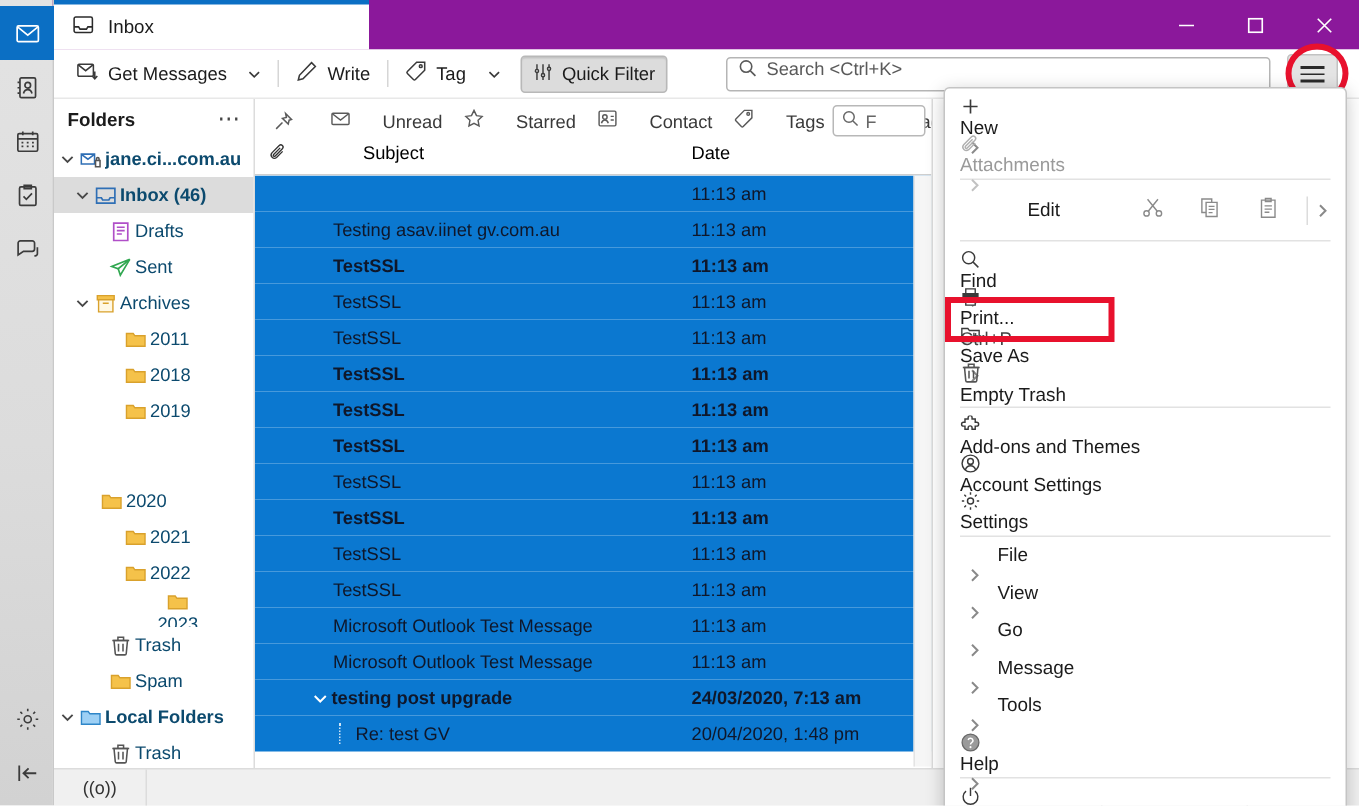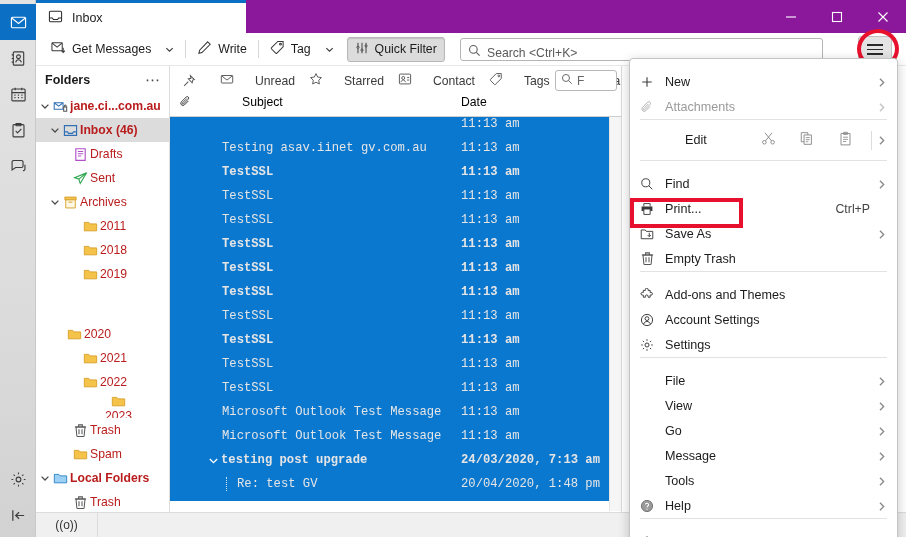--- a/index.html
+++ b/index.html
@@ -65,23 +65,23 @@
     height: 25px; padding: 0 7px; border-radius: 3px;
     font-size: 12.3px; color: #1b1b1b; white-space: nowrap;
   }
   .tb-caret { padding: 0 6px; }
   .tb-sep { width: 1px; height: 18px; background: #d6d6d6; margin: 0 4px; }
   .tb-item.pressed {
     background: #dcdcdc; border: 1px solid #b8b8b8;
     box-shadow: inset 0 1px 1px rgba(0,0,0,.12);
   }
   .search-wrap {
-    position: absolute; left: 460px; top: 38px; width: 363px; height: 23px;
+    position: absolute; left: 484px; top: 38px; width: 363px; height: 23px;
     background: #ffffff; border: 1px solid #b5b5b5; border-radius: 3px;
-    display: flex; align-items: flex-end; gap: 6px; padding: 0 7px;
+    display: flex; align-items: flex-start; gap: 6px; padding: 0 7px;
   }
   .search-ph { font-size: 12.2px; color: #5a5a5a; }
   .hamburger {
     position: absolute; left: 858px; top: 36px; width: 34px; height: 27px;
     background: #e4e4e4; border: 1px solid #c2c2c2; border-radius: 3px;
     display: flex; align-items: center; justify-content: center;
   }
   .ham-lines { width: 16px; }
   .ham-lines div { height: 1.6px; background: #2a2a2a; margin: 3.2px 0; }
 
@@ -99,21 +99,21 @@
   }
   .fp-header {
     height: 28px; display: flex; align-items: center; justify-content: space-between;
     padding: 0 8px 0 9px;
   }
   .fp-title { font-size: 12.5px; font-weight: bold; color: #1b1b1b; }
   .fp-dots { font-size: 15px; color: #444; letter-spacing: 1px; line-height: 10px; }
   .fp-list { }
   .frow {
     display: flex; align-items: center; height: 24px;
-    font-size: 12.2px; color: #b91c1c; white-space: nowrap;
+    font-size: 12.2px; color: #0c4a6e; white-space: nowrap;
   }
   .frow.sel { background: #dcdcdc; font-weight: bold; }
   .frow.bold { font-weight: bold; }
   .twisty { width: 13px; display: flex; align-items: center; justify-content: center; flex: none; }
   .ficon { width: 19px; display: flex; align-items: center; justify-content: center; flex: none; }
   .flabel { overflow: hidden; text-overflow: ellipsis; }
 
   
   .msgpane {
     position: absolute; left: 170px; top: 66px; width: 451px; height: 446px;
@@ -138,22 +138,22 @@
   .col-head {
     height: 22px; display: flex; align-items: flex-start;
     border-bottom: 1px solid #cfcfcf; background: #ffffff;
     font-size: 12.2px; color: #000000; gap: 20px;
   }
   .ch-att { width: 30px; display: flex; align-items: center; justify-content: center; }
   .ch-subj { flex: 1; padding-left: 22px; }
   .ch-date { width: 160px; }
   .rows { position: relative; height: 394px; overflow: hidden; background:#ffffff; }
   .mrow {
-    display: flex; align-items: flex-start; height: 24px;
-    background: #0b78d0; color: #e5e5e5; font-size: 12.2px; font-family: Liberation Mono, monospace;
+    display: flex; align-items: center; height: 24px;
+    background: #0b78d0; color: #0f172a; font-size: 12.2px;
   }
   .mrow .m-att { width: 30px; flex: none; }
   .mrow .m-subj { flex: 1; padding-left: 22px; display: flex; align-items: center; white-space: nowrap; }
   .mrow .m-date { width: 160px; flex: none; white-space: nowrap; }
   .mrow.unread { font-weight: bold; }
   .m-thread { width: 15px; display: inline-flex; align-items: center; justify-content: center; flex: none; margin-left: -16px; }
   .m-dots {
     display: inline-block; width: 1px; height: 14px; flex: none;
     border-left: 1px dotted #cfe4f6; margin-left: 4px; margin-right: 10px;
   }
@@ -191,23 +191,23 @@
     position: absolute; left: 629px; top: 58px; width: 269px;
     background: #ffffff;
     border: 1px solid #c4c4c4;
     border-radius: 4px;
     box-shadow: 0 3px 12px rgba(0,0,0,.22);
     padding: 5px 0 4px 0;
     z-index: 50;
   }
   .mi {
     position: relative;
-    display: flex; align-items: flex-end;
+    display: flex; align-items: flex-start;
     height: 25px; padding: 0 9px 0 10px;
-    font-size: 12.6px; color: #1b1b1b; white-space: nowrap;
+    font-size: 12.6px; color: #1b1b1b; white-space: nowrap; flex-direction: column;
   }
   .mi .mi-ico { width: 25px; flex: none; display: flex; align-items: center; }
   .mi .mi-lab { flex: 1; }
   .mi .mi-acc { color: #444; font-size: 12.3px; padding-right: 2px; }
   .mi .mi-arrow { width: 16px; flex: none; display: flex; align-items: center; justify-content: flex-end; }
   .mi.disabled { color: #9a9a9a; }
   .mi.noicon .mi-lab { padding-left: 25px; }
   .msep { height: 1px; background: #e2e2e2; margin: 5px 10px; }
 
   

